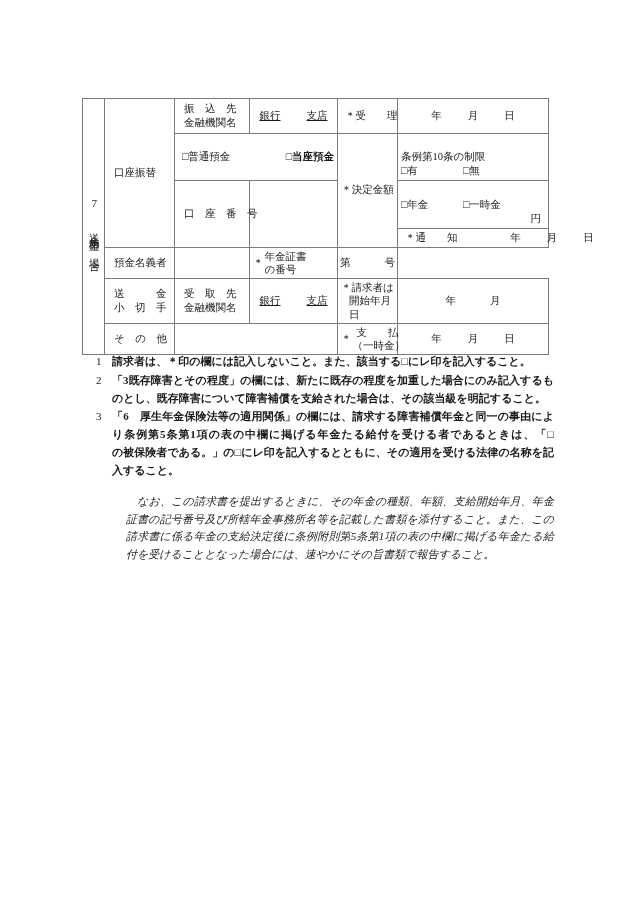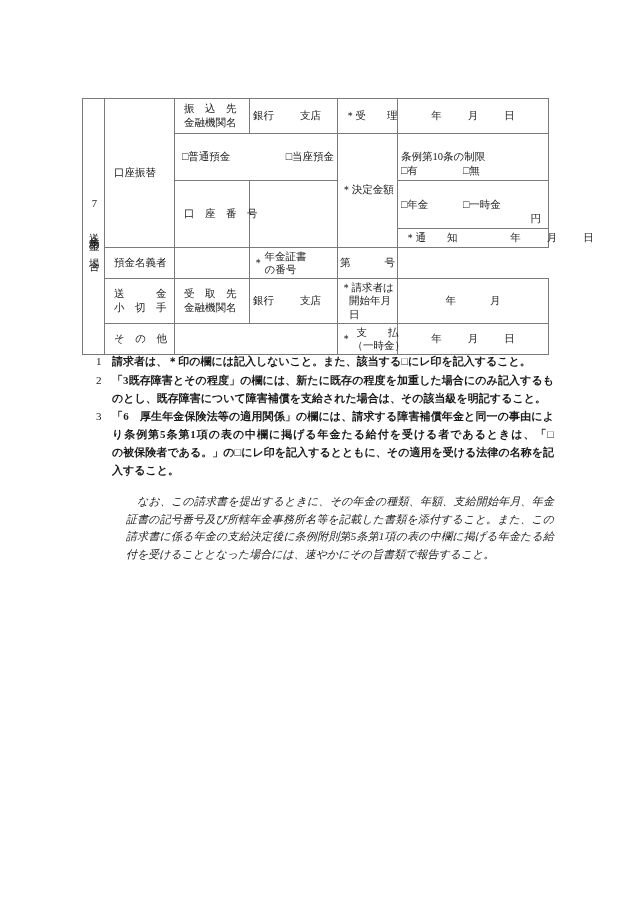--- a/index.html
+++ b/index.html
@@ -71,23 +71,24 @@
     align-items: center;
     white-space: nowrap;
   }
   .ast-row .ast { flex: 0 0 auto; padding-right: 1px; }
   .ast-row .ast-body { flex: 1 1 auto; }
   .ast-row .ast-body .spread { padding: 0 4px; }
   .ast-col-lines { text-align: left; line-height: 1.25; }
 
   .bank-spread {
     display: flex;
-    justify-content: flex-start;
+    justify-content: center;
     gap: 26px;
     white-space: nowrap;
+    text-decoration: underline;
   }
   .ymd {
     display: flex;
     justify-content: center;
     gap: 26px;
     white-space: nowrap;
   }
   .ym {
     display: flex;
     justify-content: center;
@@ -99,21 +100,21 @@
     justify-content: center;
     gap: 34px;
     white-space: nowrap;
   }
   .deposit-opts {
     display: flex;
     padding-left: 4px;
     white-space: nowrap;
   }
   .deposit-opts .opt1 { width: 108px; text-align: left; }
-  .deposit-opts .opt2 { text-align: left; }
+  .deposit-opts .opt2 { text-align: left; font-weight: bold; }
 
   .limit-box { text-align: left; padding-left: 4px; line-height: 1.35; }
   .limit-box .limit-title { display: block; }
   .limit-box .limit-opts { display: flex; }
   .limit-box .limit-opts .o1 { width: 62px; }
   .kind-box { text-align: left; padding-left: 4px; line-height: 1.35; margin-left: 32px; }
   .kind-box .kind-opts { display: flex; }
   .kind-box .kind-opts .k1 { width: 62px; }
   .kind-box .yen { display: block; text-align: right; padding-right: 4px; }
 

